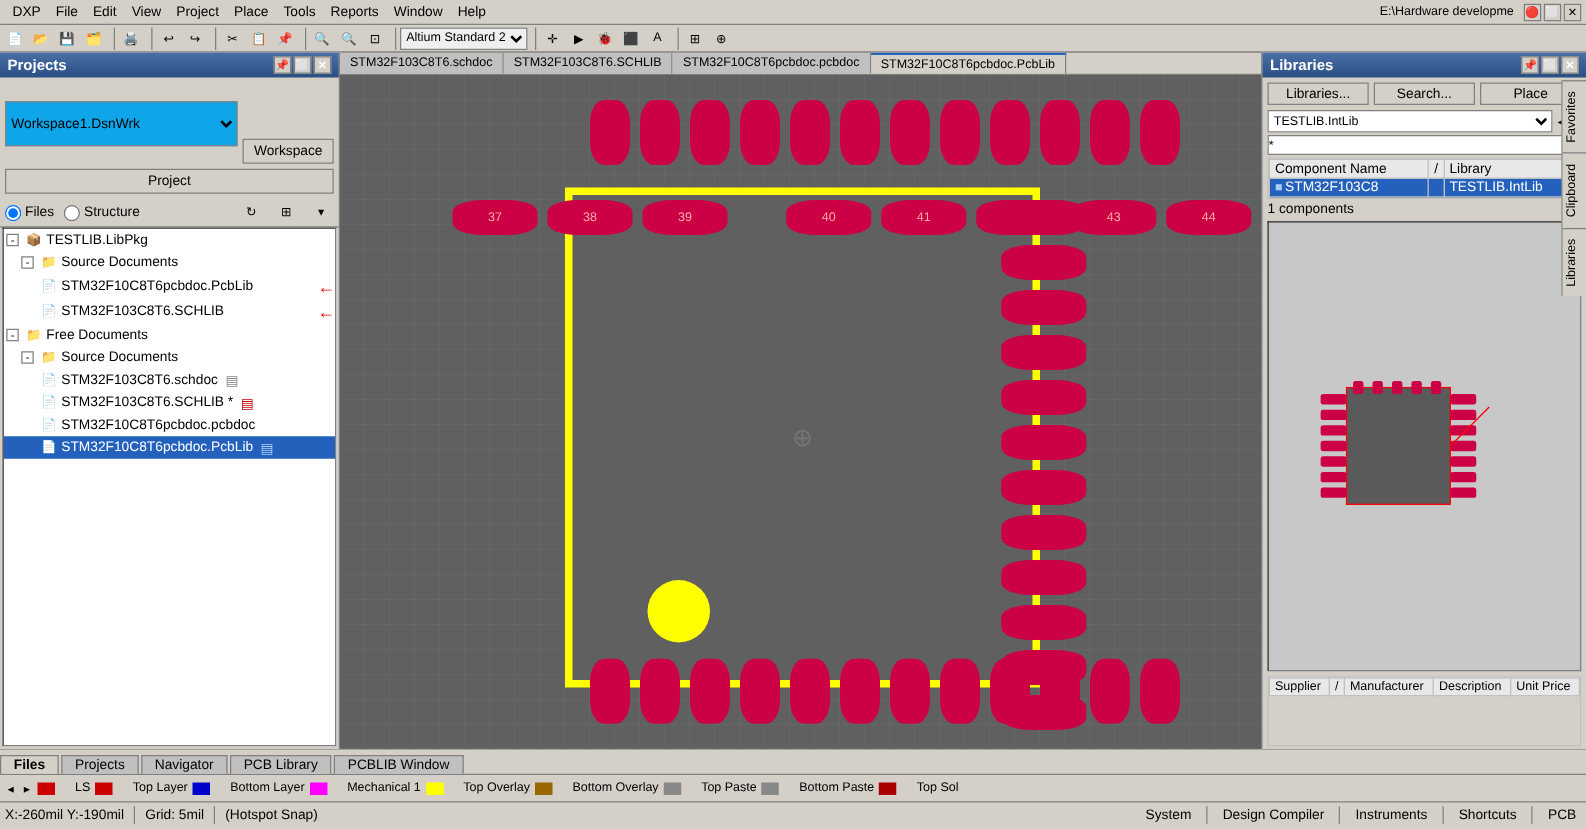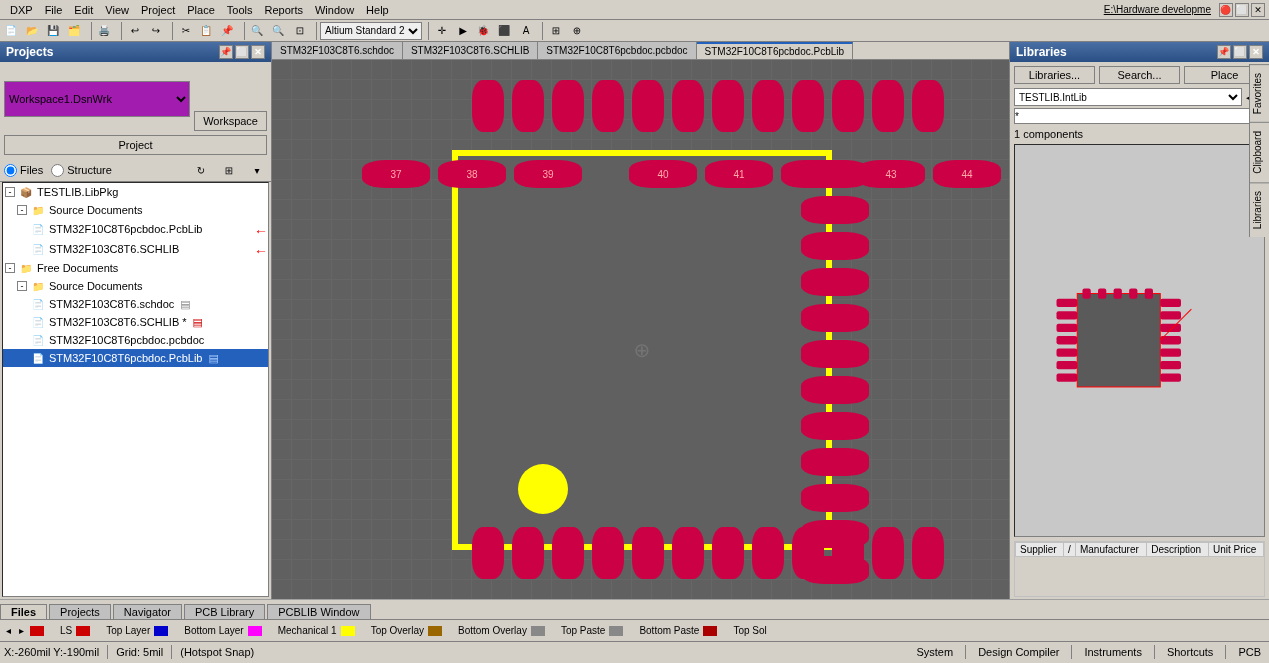--- a/index.html
+++ b/index.html
@@ -17,21 +17,21 @@
     
     #main { display: flex; height: calc(663px - 44px - 20px - 22px - 20px); }
 
     
     #left-panel { width: 272px; background: #d4d0c8; border-right: 1px solid #808080; display: flex; flex-direction: column; }
     #panel-title { background: linear-gradient(to bottom, #4a6fa5, #2a4f85); color: white; padding: 2px 6px; font-size: 12px; font-weight: bold; display: flex; align-items: center; justify-content: space-between; height: 20px; }
     .panel-controls { display: flex; gap: 2px; }
     .panel-ctrl-btn { width: 14px; height: 14px; background: #d4d0c8; border: 1px solid #808080; font-size: 9px; cursor: pointer; display: flex; align-items: center; justify-content: center; }
 
     #workspace-bar { padding: 4px; display: flex; gap: 4px; align-items: center; }
-    #workspace-select { flex: 1; height: 36px; font-size: 11px; border: 1px solid #808080; background: #a21caf; }
+    #workspace-select { flex: 1; height: 36px; font-size: 11px; border: 1px solid #808080; background: #0ea5e9; }
     #workspace-btn { padding: 2px 8px; font-size: 11px; border: 1px solid #808080; background: #d4d0c8; cursor: pointer; height: 20px; margin-top: 45px; }
     #project-bar { padding: 0 4px 4px 4px; }
     #project-btn { padding: 2px 12px; font-size: 11px; border: 1px solid #808080; background: #d4d0c8; cursor: pointer; height: 20px; width: 100%; }
 
     #radio-bar { padding: 2px 4px; display: flex; align-items: center; gap: 8px; border-bottom: 1px solid #808080; }
     .radio-label { display: flex; align-items: center; gap: 3px; font-size: 11px; }
     .icon-btn { width: 20px; height: 18px; background: #d4d0c8; border: 1px solid transparent; display: flex; align-items: center; justify-content: center; font-size: 10px; cursor: pointer; }
 
     
     #tree-panel { flex: 1; overflow-y: auto; overflow-x: hidden; background: white; border: 1px inset #808080; margin: 0 2px 2px 2px; }
@@ -101,21 +101,21 @@
   <span class="menu-item">File</span>
   <span class="menu-item">Edit</span>
   <span class="menu-item">View</span>
   <span class="menu-item">Project</span>
   <span class="menu-item">Place</span>
   <span class="menu-item">Tools</span>
   <span class="menu-item">Reports</span>
   <span class="menu-item">Window</span>
   <span class="menu-item">Help</span>
   <div style="flex:1"></div>
-  <span style="font-size:10px;padding:0 8px;text-decoration:underline;">E:\Hardware developme</span>
+  <span style="font-size:10px;padding:0 8px;">E:\Hardware developme</span>
   <div style="display:flex;gap:2px;">
     <span class="panel-ctrl-btn">🔴</span>
     <span class="panel-ctrl-btn">⬜</span>
     <span class="panel-ctrl-btn">✕</span>
   </div>
 </div>
 
 <div id="toolbar1">
   <div class="tb-btn">📄</div>
   <div class="tb-btn">📂</div>
@@ -390,20 +390,43 @@
         <option>TESTLIB.IntLib</option>
       </select>
       <span class="lib-arrow">◂</span>
       <span class="lib-arrow">▸</span>
     </div>
 
     <div id="lib-search-row">
       <input id="lib-search" type="text" value="*" style="">
     </div>
 
+    <div style="margin:0 4px;border:1px solid #c0c0c0;">
+      <table id="comp-table">
+        <thead>
+          <tr>
+            <th>Component Name</th>
+            <th style="width:12px;">/</th>
+            <th>Library</th>
+          </tr>
+        </thead>
+        <tbody>
+          <tr class="selected">
+            <td>
+              <span style="display:flex;align-items:center;gap:2px;">
+                <span style="color:#aaccff;font-size:10px;">■</span>
+                <span>STM32F103C8</span>
+              </span>
+            </td>
+            <td></td>
+            <td>TESTLIB.IntLib</td>
+          </tr>
+        </tbody>
+      </table>
+    </div>
 
     <div id="comp-count">1 components</div>
 
     <div id="preview-area">
       
       <svg width="100%" height="100%" viewBox="0 0 240 100">
 
         <rect x="60" y="5" width="80" height="90" fill="#5a5a5a" stroke="#ff0000" stroke-width="1"></rect>
 
         <rect x="40" y="10" width="20" height="8" fill="#cc0044" rx="2"></rect>

